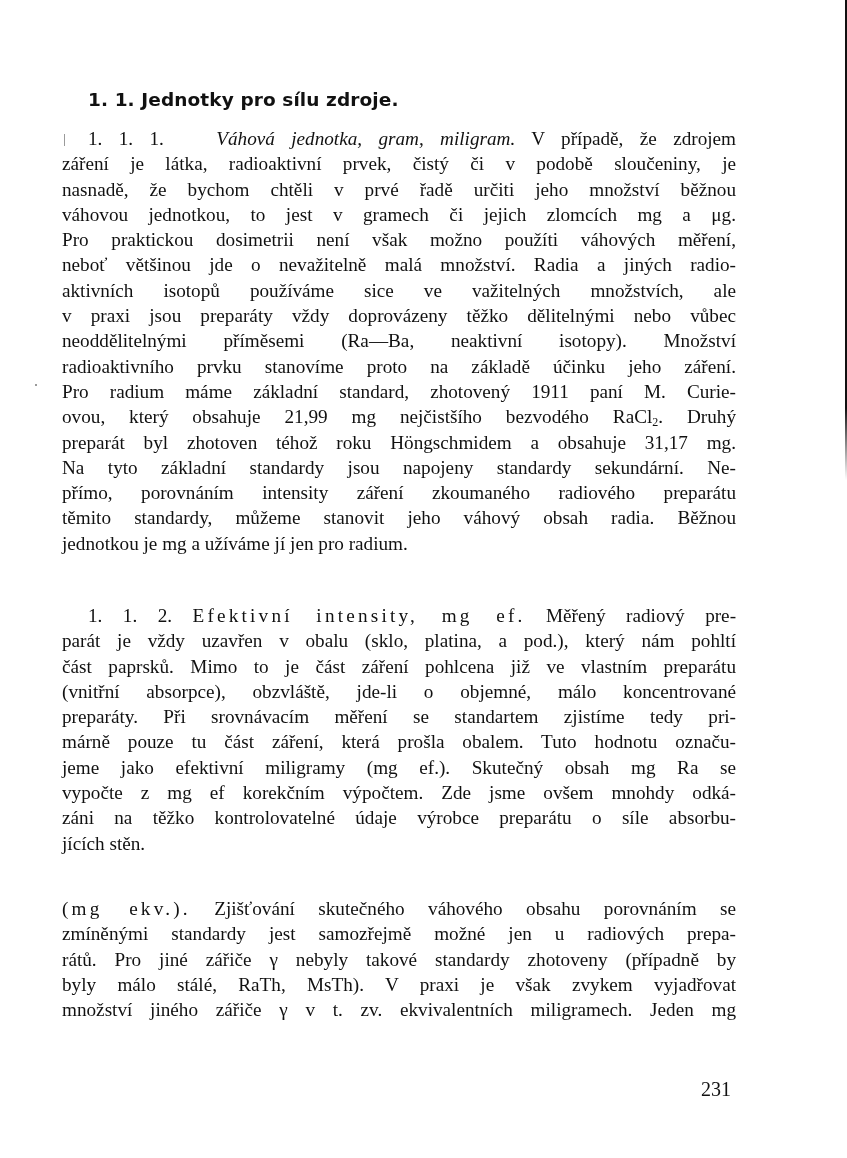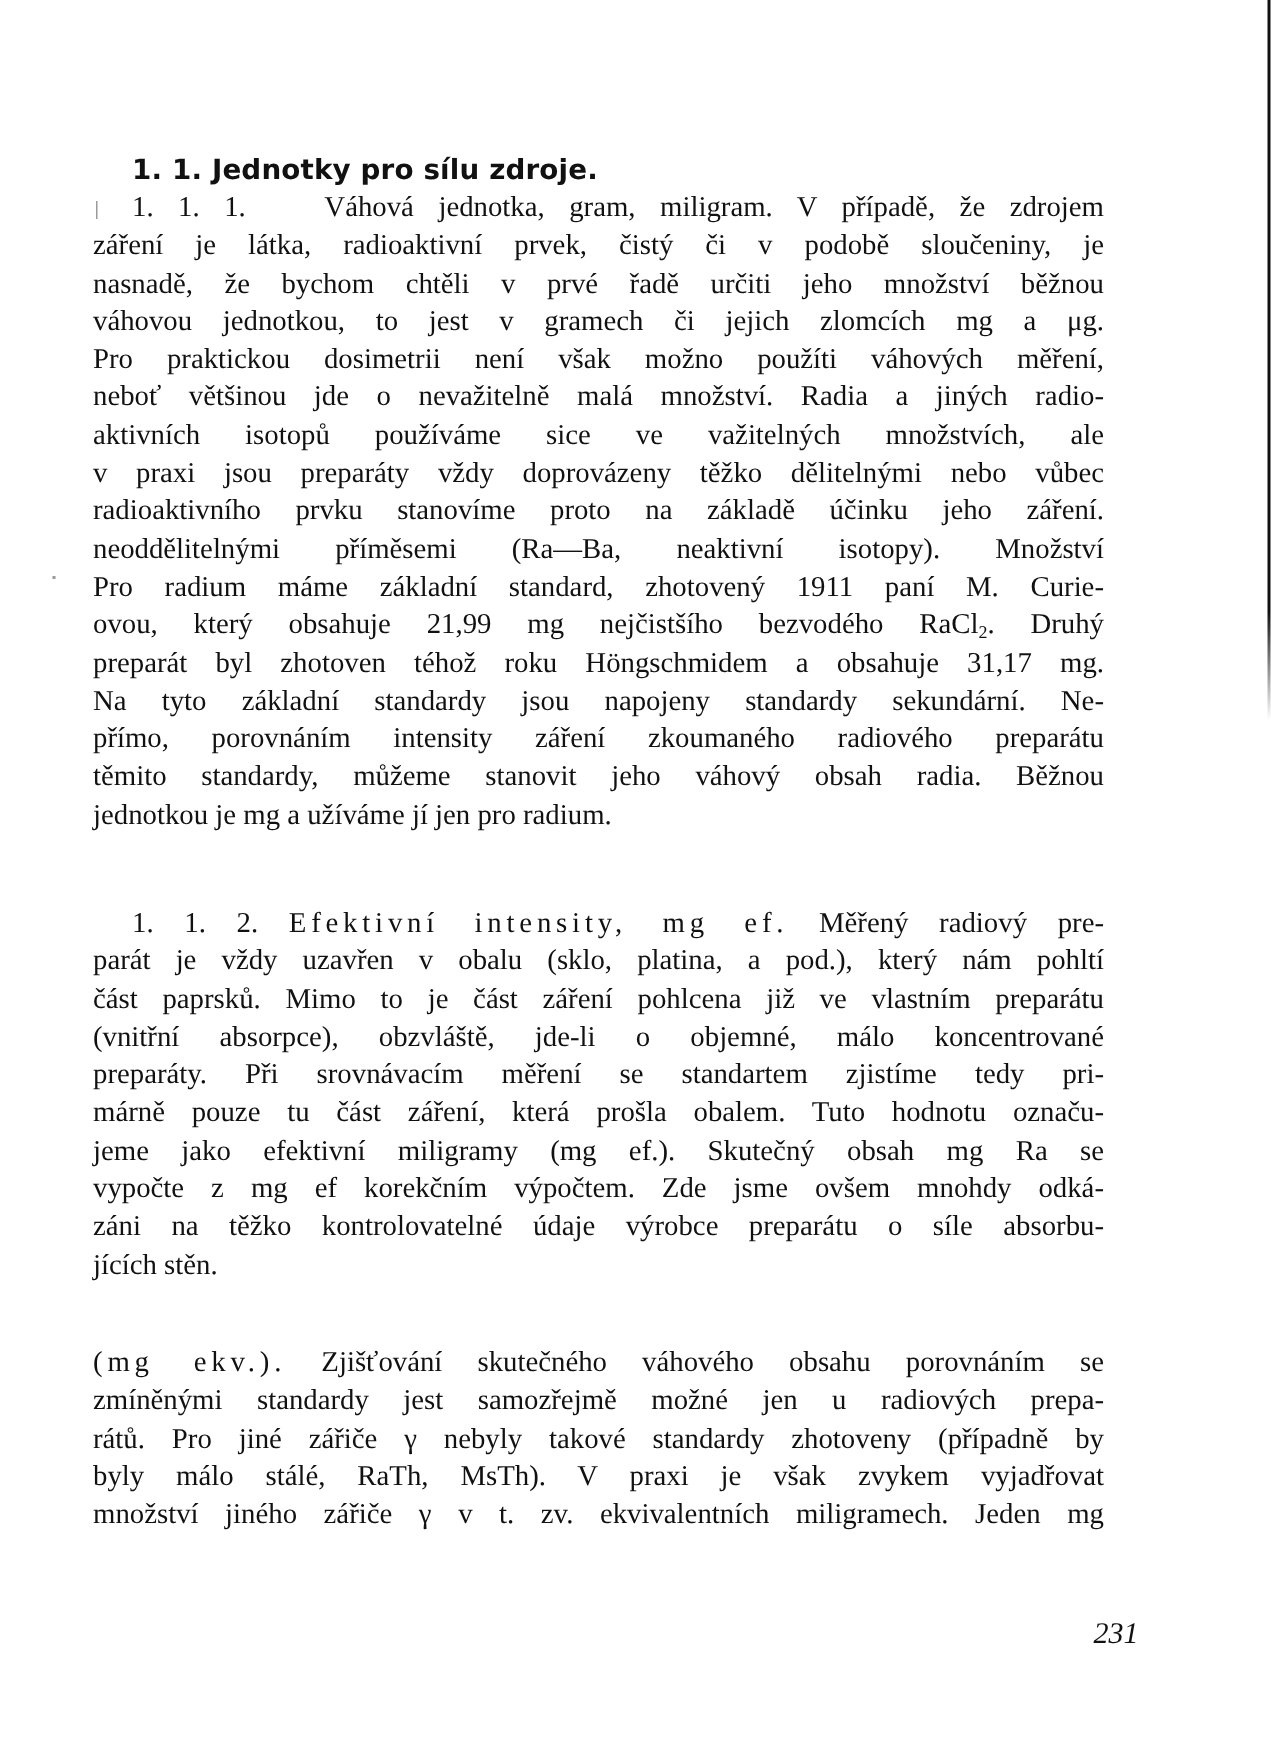--- a/index.html
+++ b/index.html
@@ -23,21 +23,21 @@
       height: 480px;
       background: linear-gradient(to bottom, #111 0%, #111 85%, rgba(0,0,0,0) 100%);
     }
     .speck {
       position: absolute;
       background: #9a9a9a;
     }
     .heading {
       position: absolute;
       left: 88px;
-      top: 103px;
+      top: 89px;
       font-family: "DejaVu Sans", "Liberation Sans", sans-serif;
       font-weight: bold;
       font-size: 18.5px;
       letter-spacing: 0.1px;
       white-space: nowrap;
     }
     .para {
       position: absolute;
       left: 62px;
       width: 674px;
@@ -54,29 +54,28 @@
     .line.last {
       text-align-last: left;
     }
     .line.indent {
       padding-left: 26px;
     }
     .spaced {
       letter-spacing: 3.2px;
     }
     .ital {
+      font-style: italic;
       margin-left: 36px;
     }
     .page-number {
       position: absolute;
       left: 701px;
       top: 1078px;
-      font-style: italic;
       font-size: 20px;
-      margin-left: 28px;
     }
     sub { font-size: 12px; vertical-align: -3px; line-height: 0; }
   </style>
 </head>
 <body>
 
 <div class="page-edge"></div>
 <div class="speck" style="left:64px;top:134px;width:1px;height:12px;"></div>
 <div class="speck" style="left:35px;top:384px;width:2px;height:2px;"></div>
 
@@ -84,22 +83,22 @@
 
 <div class="para" style="top:126px;">
   <span class="line indent"><span>1. 1. 1.</span> <span class="ital">Váhová jednotka, gram, miligram.</span> <span>V případě, že zdrojem</span></span>
   <span class="line">záření je látka, radioaktivní prvek, čistý či v podobě sloučeniny, je</span>
   <span class="line">nasnadě, že bychom chtěli v prvé řadě určiti jeho množství běžnou</span>
   <span class="line">váhovou jednotkou, to jest v gramech či jejich zlomcích mg a μg.</span>
   <span class="line">Pro praktickou dosimetrii není však možno použíti váhových měření,</span>
   <span class="line">neboť většinou jde o nevažitelně malá množství. Radia a jiných radio-</span>
   <span class="line">aktivních isotopů používáme sice ve važitelných množstvích, ale</span>
   <span class="line">v praxi jsou preparáty vždy doprovázeny těžko dělitelnými nebo vůbec</span>
+  <span class="line">neoddělitelnými příměsemi (Ra—Ba, neaktivní isotopy). Množství</span>
   <span class="line">radioaktivního prvku stanovíme proto na základě účinku jeho záření.</span>
-  <span class="line">neoddělitelnými příměsemi (Ra—Ba, neaktivní isotopy). Množství</span>
   <span class="line">Pro radium máme základní standard, zhotovený 1911 paní M. Curie-</span>
   <span class="line"><span>ovou, který obsahuje 21,99 mg nejčistšího bezvodého RaCl</span><sub>2</sub><span>. Druhý</span></span>
   <span class="line">preparát byl zhotoven téhož roku Höngschmidem a obsahuje 31,17 mg.</span>
   <span class="line">Na tyto základní standardy jsou napojeny standardy sekundární. Ne-</span>
   <span class="line">přímo, porovnáním intensity záření zkoumaného radiového preparátu</span>
   <span class="line">těmito standardy, můžeme stanovit jeho váhový obsah radia. Běžnou</span>
   <span class="line last">jednotkou je mg a užíváme jí jen pro radium.</span>
 </div>
 
 <div class="para" style="top:603px;">

